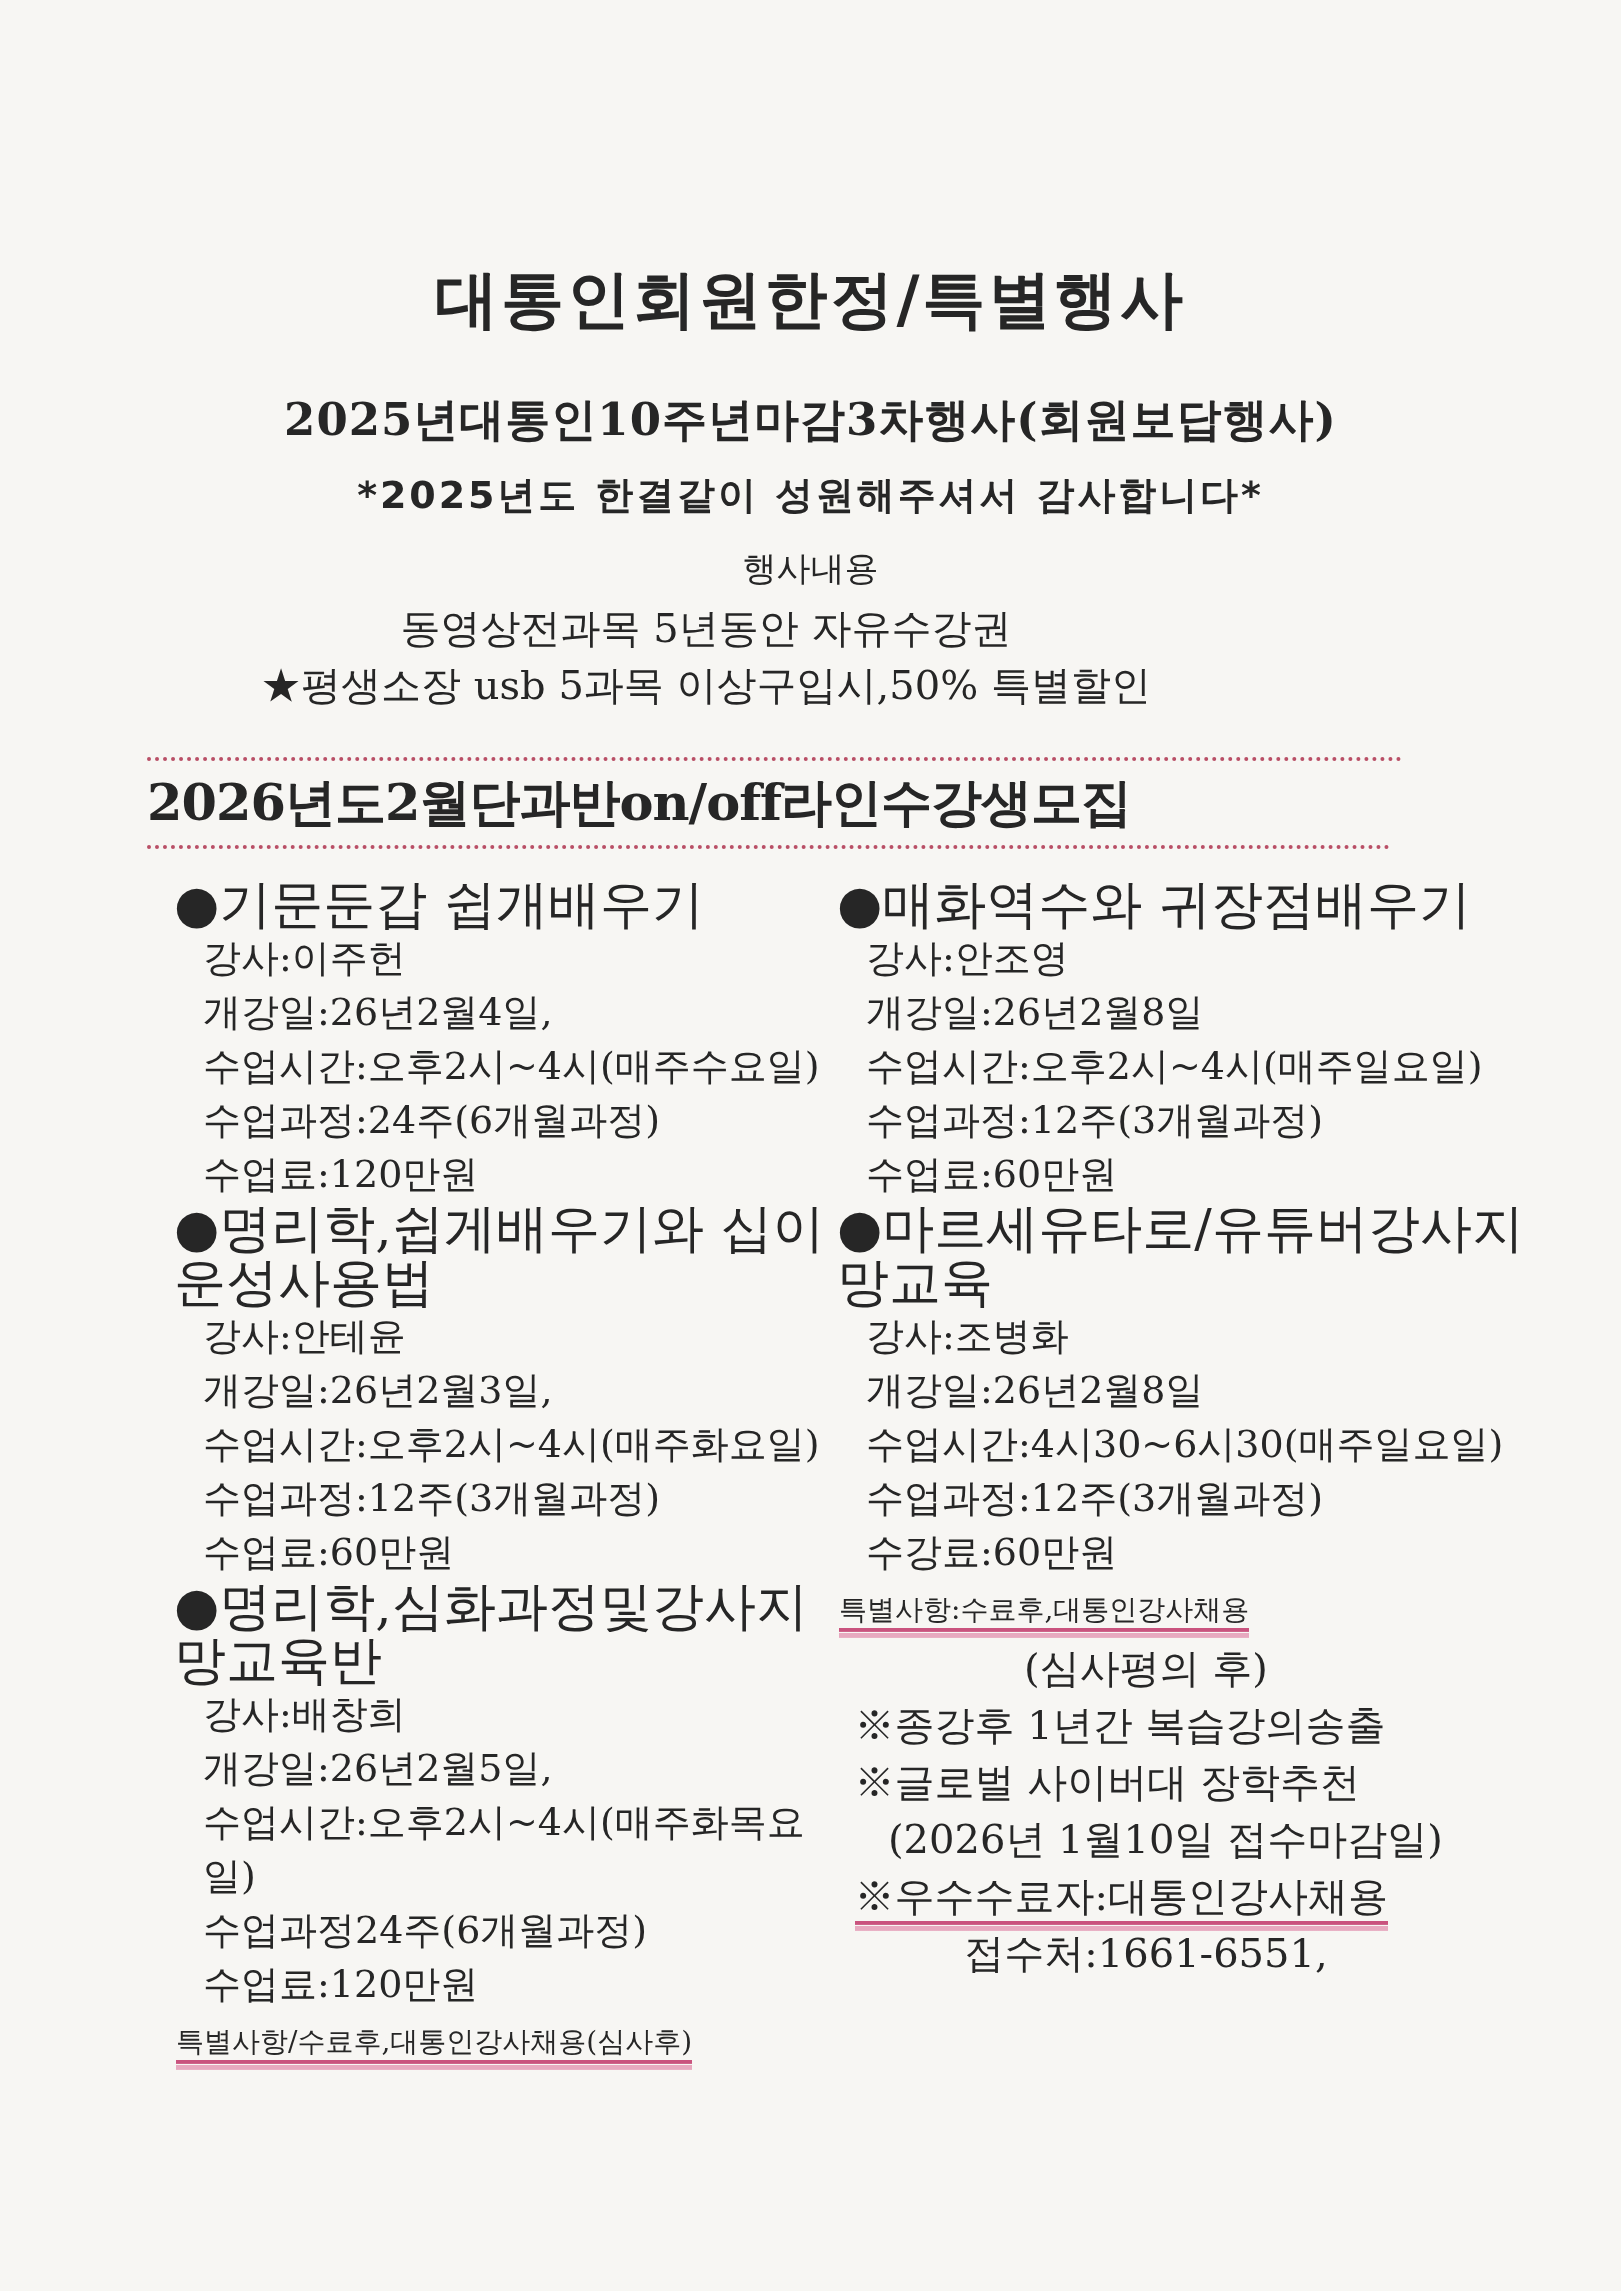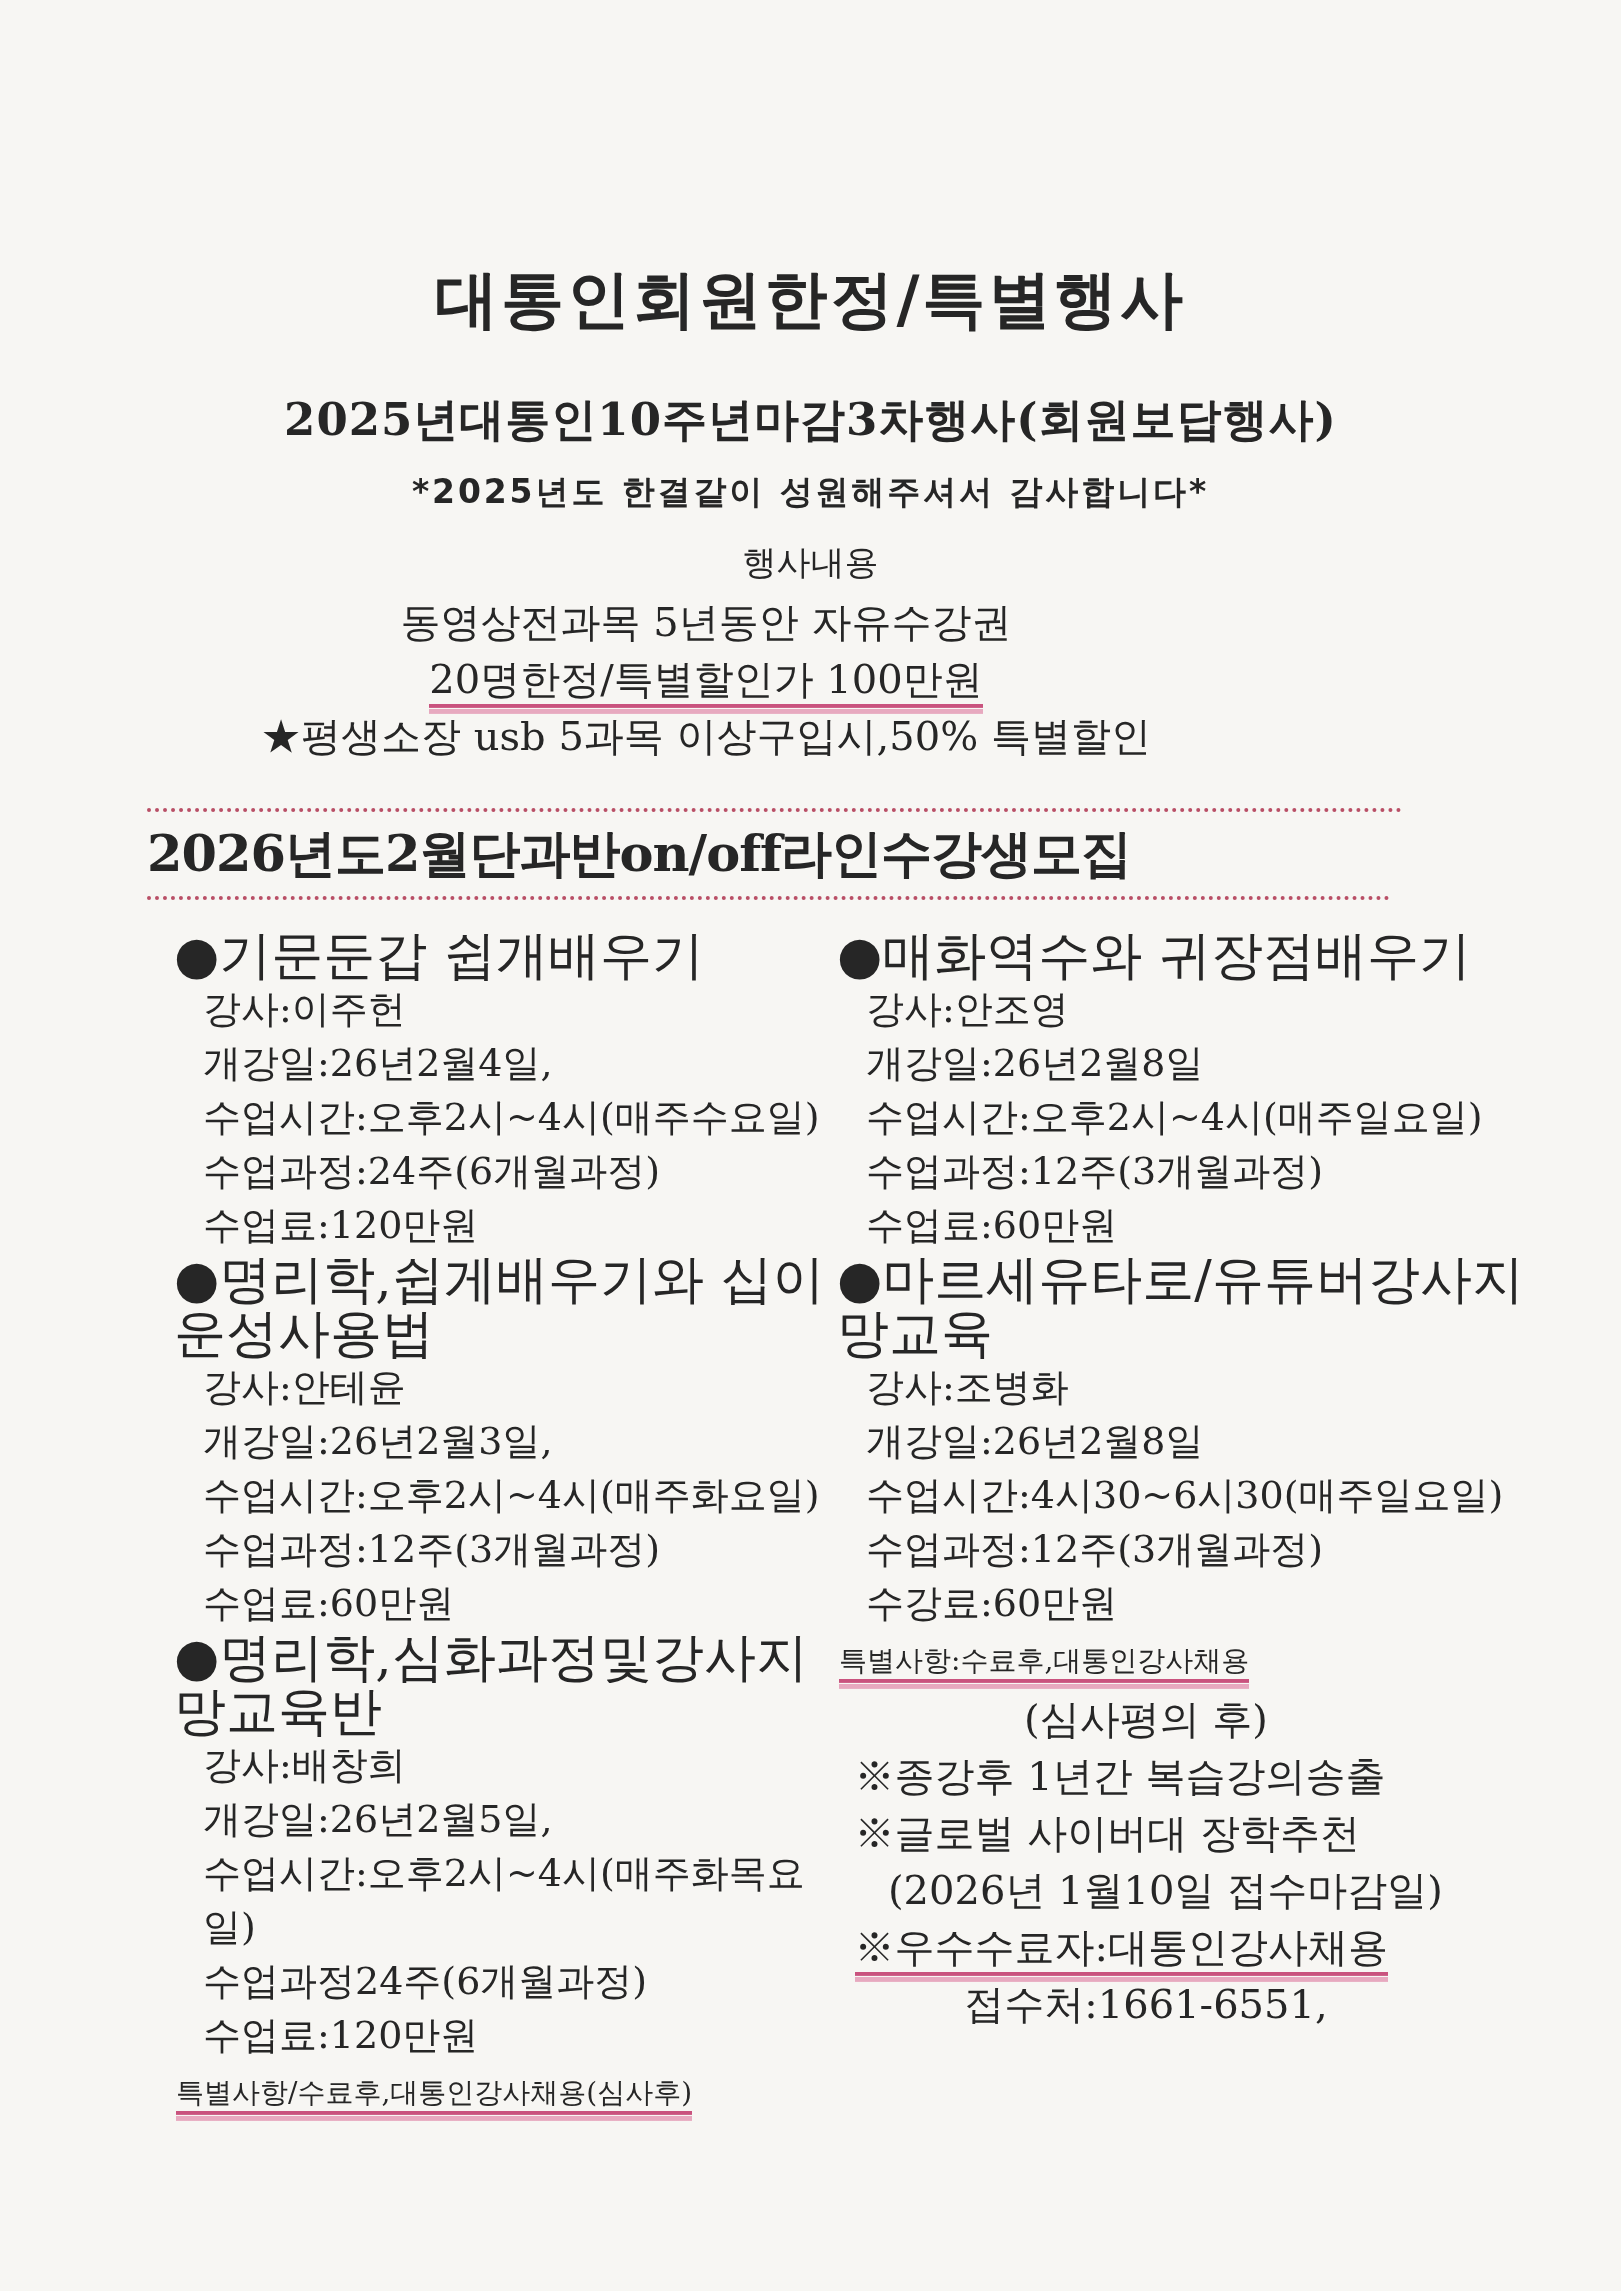--- a/index.html
+++ b/index.html
@@ -16,21 +16,21 @@
     margin:0; padding-top:257px;
     text-align:center;
     font-size:63px; font-weight:700; letter-spacing:2.9px;
   }
   .subtitle {
     margin-top:47px; text-align:center;
     font-size:45px; font-weight:700; letter-spacing:1px;
   }
   .thanks {
     margin-top:19.6px; text-align:center;
-    font-size:33px; font-weight:700; letter-spacing:2.9px;
+    font-size:38px; font-weight:700; letter-spacing:2.9px;
     font-family:"DejaVu Sans","Liberation Sans",sans-serif;
   }
   .event-label { margin-top:25.5px; text-align:center; font-size:34px; }
   .event-lines {
     width:1176px; margin:7.8px 0 0 118px;
     text-align:center; font-size:40px; line-height:57px;
   }
   
   .pink-underline {
     padding-bottom:11.8px;
@@ -61,21 +61,20 @@
 <body>
 
 <div class="page">
   <h1 class="title">대통인회원한정/특별행사</h1>
   <div class="subtitle">2025년대통인10주년마감3차행사(회원보답행사)</div>
   <div class="thanks">*2025년도 한결같이 성원해주셔서 감사합니다*</div>
   <div class="event-label">행사내용</div>
 
   <div class="event-lines">
       <div class="event-line"><span>동영상전과목 5년동안 자유수강권</span></div>
-      <div class="event-line"><span class="pink-underline">20명한정/특별할인가 100만원</span></div>
       <div class="event-line"><span>★평생소장 usb 5과목 이상구입시,50% 특별할인</span></div>
     </div>
 
   <div class="recruit-block">
     <div class="dotted top"></div>
     <h2 class="recruit-header">2026년도2월단과반on/off라인수강생모집</h2>
     <div class="dotted bottom"></div>
   </div>
 
   <div class="columns">

